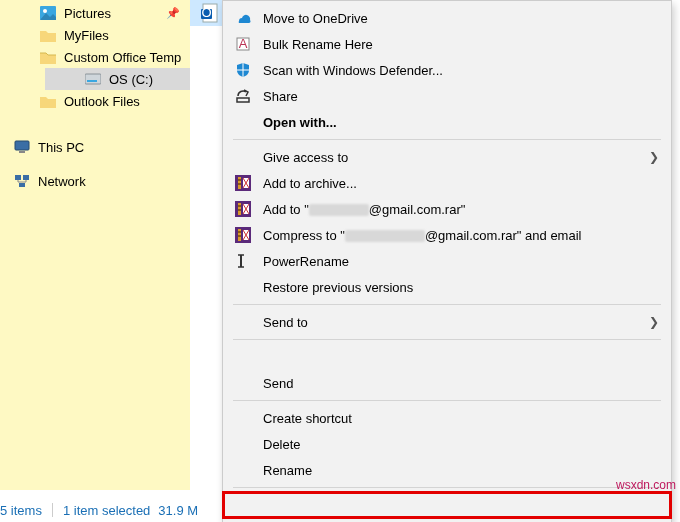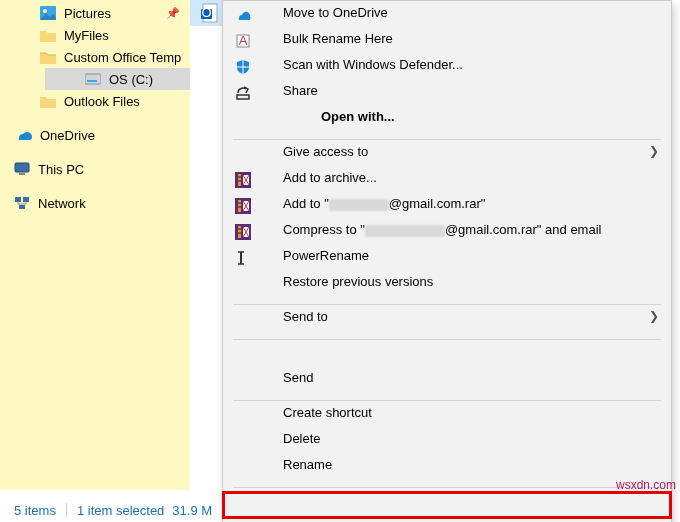--- a/index.html
+++ b/index.html
@@ -6,34 +6,34 @@
   body { background: #fff; width: 680px; height: 522px; position: relative; overflow: hidden; color: #000; }
 
   .nav-pane { position: absolute; left: 0; top: 0; width: 190px; height: 490px; background: #fef9c3; padding-top: 2px; }
   .nav-item { display: flex; align-items: center; height: 22px; padding-left: 14px; cursor: default; }
   .nav-item.indent { padding-left: 40px; }
   .nav-item.selected { background: #d9d9d9; margin-left: 45px; }
   .nav-item span.label { margin-left: 8px; white-space: nowrap; overflow: hidden; text-overflow: ellipsis; }
   .pin { margin-left: auto; margin-right: 10px; color: #555; font-size: 11px; }
   .nav-gap { height: 12px; }
 
-  .status-bar { position: absolute; left: 0; bottom: 0; height: 24px; width: 652px; display: flex; align-items: center; padding-left: 14px; color: #1a6fb5; font-size: 13px; }
+  .status-bar { position: absolute; left: 0; bottom: 0; height: 24px; width: 652px; display: flex; align-items: center; color: #1a6fb5; font-size: 13px; }
   .status-sep { width: 1px; height: 14px; background: #ccc; margin: 0 10px; }
 
   .watermark { position: absolute; right: 4px; bottom: 30px; color: #be185d; font-size: 12px; transform: rotate(0deg); }
 
   .selected-file { position: absolute; left: 190px; top: 0; width: 40px; height: 26px; background: #cde8ff; display: flex; align-items: center; justify-content: center; }
 
   .context-menu { position: absolute; left: 222px; top: 0; width: 450px; background: #f2f2f2; border: 1px solid #ccc; box-shadow: 2px 4px 8px rgba(0,0,0,0.2); padding: 4px 0; }
-  .menu-item { display: flex; height: 26px; padding: 0 12px 0 10px; cursor: default; position: relative; gap: 20px; }
+  .menu-item { display: flex; align-items: center; height: 26px; padding: 0 12px 0 10px; cursor: default; position: relative; }
   .menu-item .mi-icon { width: 20px; height: 20px; display: flex; align-items: center; justify-content: center; margin-right: 10px; flex-shrink: 0; }
   .menu-item .mi-label { flex: 1; white-space: nowrap; }
   .menu-item .mi-arrow { color: #555; font-size: 12px; }
   .menu-sep { height: 1px; background: #d4d4d4; margin: 4px 10px; }
-  .bold .mi-label { font-weight: 600; margin-left: 38px; }
+  .bold .mi-label { font-weight: 600; }
   .highlight-red { outline: 3px solid #e30000; outline-offset: -2px; }
   .redact { display: inline-block; vertical-align: middle; height: 12px; background: #d8d8d8; filter: blur(1px); border-radius:2px; }
 
   
   svg { display: block; }
 </style>
 </head>
 <body>
 
 <div class="nav-pane">
@@ -77,28 +77,20 @@
   <div class="nav-item indent">
     <span class="icon">
         <svg width="16" height="13">
           <path d="M0 2h6l2 2h8v9H0z" fill="#f7d77a"></path>
         </svg>
       </span>
     <span class="label">Outlook Files</span>
   </div>
 
   <div class="nav-gap"></div>
-  <div class="nav-item">
-    <span class="icon">
-        <svg width="18" height="12">
-          <path d="M5 9a4 4 0 0 1 4-4 5 5 0 0 1 9 3 3 3 0 0 1-2 3H5a3 3 0 0 1 0-2z" fill="#1e88d2"></path>
-        </svg>
-      </span>
-    <span class="label">OneDrive</span>
-  </div>
   <div class="nav-gap"></div>
   <div class="nav-item">
     <span class="icon">
         <svg width="16" height="14">
           <rect x="1" y="1" width="14" height="9" rx="1" fill="#3a6ea5" stroke="#244a70"></rect>
           <rect x="5" y="11" width="6" height="2" fill="#888"></rect>
         </svg>
       </span>
     <span class="label">This PC</span>
   </div>

